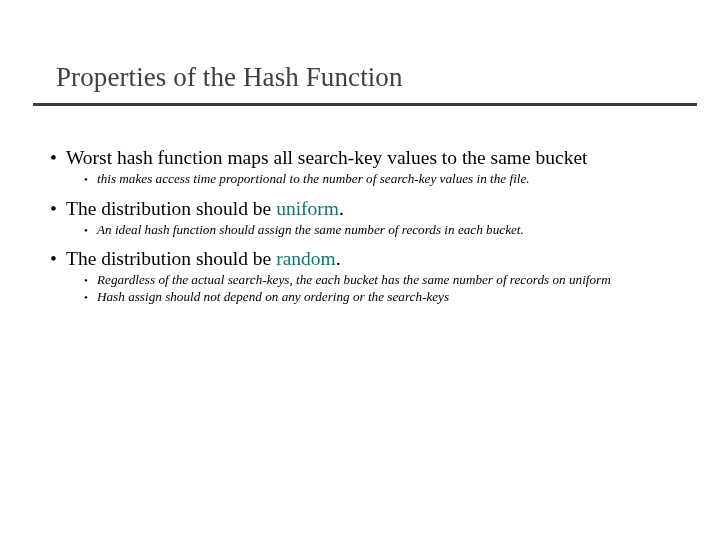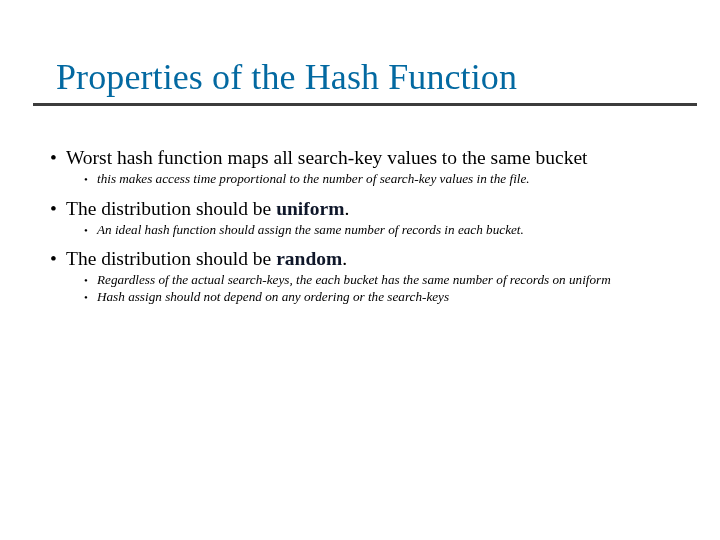--- a/index.html
+++ b/index.html
@@ -21,24 +21,24 @@
 
   
   #title-block {
     position: absolute;
     left: 56px;
     top: 60px;
     width: 640px;
   }
   #slide-title {
     font-family: "Liberation Serif", "DejaVu Serif", serif;
-    font-size: 36px;
+    font-size: 27px;
     line-height: 34px;
     font-weight: normal;
-    color: #0369a1;
+    color: #404040;
     white-space: nowrap;
     letter-spacing: 0.1px;
   }
   #title-rule {
     position: absolute;
     left: 33px;
     top: 103px;
     width: 664px;
     height: 3px;
     background: #3c3c3c;
@@ -92,22 +92,21 @@
     margin-bottom: 8px;
   }
   .group.first {
     margin-bottom: 10px;
   }
   .group.second {
     margin-bottom: 9px;
   }
 
   .accent {
-    color: #0f172a;
-    font-weight: bold;
+    color: #0f766e;
   }
 </style>
 </head>
 <body>
 
 <div id="slide">
 
   <div id="title-block">
     <div id="slide-title">Properties of the Hash Function</div>
   </div>

